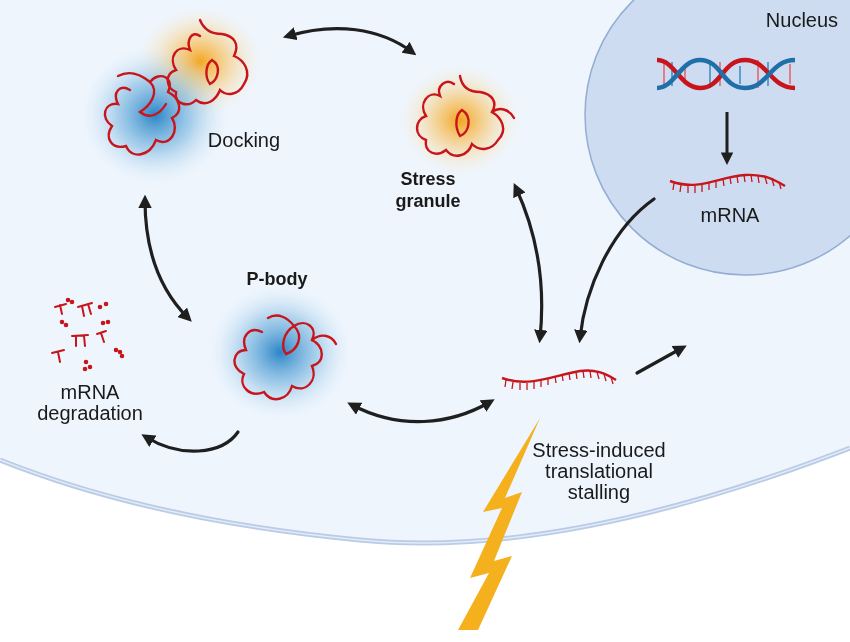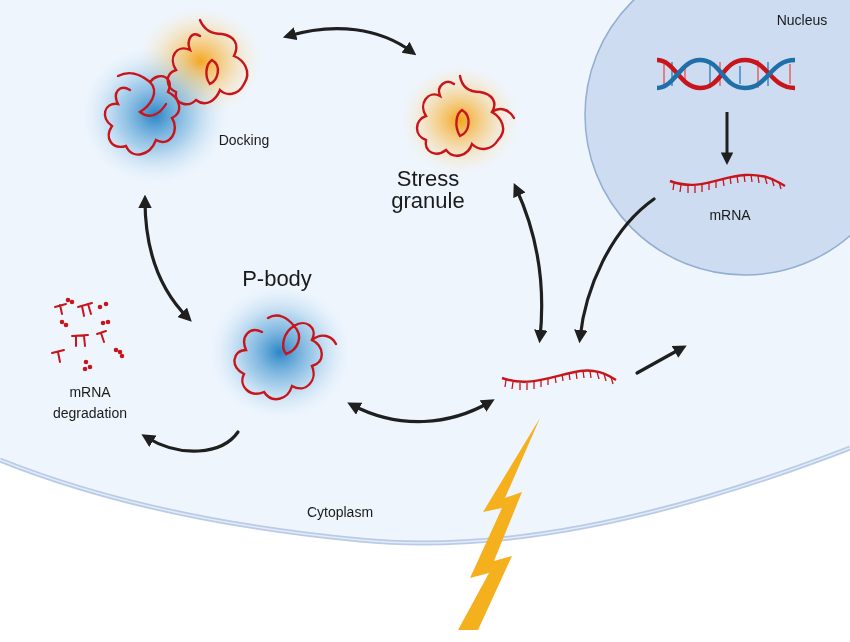--- a/index.html
+++ b/index.html
@@ -1,19 +1,19 @@
 <!DOCTYPE html>
 <html><head>
 <meta charset="utf-8">
 <style>
   html, body { margin: 0; padding: 0; background: #ffffff; }
   body { width: 850px; height: 642px; overflow: hidden; position: relative; font-family: "Liberation Sans", sans-serif; }
   #stage { position: absolute; left: 0; top: 0; width: 850px; height: 642px; }
-  .lbl { position: absolute; color: #1a1a1a; font-family: "Liberation Sans", sans-serif; font-size: 14px; line-height: 21px; text-align: center; white-space: pre-line; }
-  .lbl.bold { font-weight: normal; font-size: 22px; line-height: 22px; }
+  .lbl { position: absolute; color: #1a1a1a; font-family: "Liberation Sans", sans-serif; font-size: 20px; line-height: 21px; text-align: center; white-space: pre-line; }
+  .lbl.bold { font-weight: bold; font-size: 18px; line-height: 22px; }
 </style>
 </head>
 <body>
 
 <div id="stage">
 <svg width="850" height="642" viewBox="0 0 850 642" xmlns="http://www.w3.org/2000/svg">
   <defs>
     <radialGradient id="gOrange" cx="50%" cy="50%" r="50%">
       <stop offset="0%" stop-color="#f5a012" stop-opacity="0.95"></stop>
       <stop offset="45%" stop-color="#f8c05a" stop-opacity="0.55"></stop>
@@ -169,14 +169,16 @@
 
 
 <div class="lbl" style="left:762px; top:10px; width:80px;">Nucleus</div>
 <div class="lbl" style="left:204px; top:130px; width:80px;">Docking</div>
 <div class="lbl bold" style="left:388px; top:168px; width:80px;">Stress
 granule</div>
 <div class="lbl bold" style="left:232px; top:268px; width:90px;">P-body</div>
 <div class="lbl" style="left:690px; top:205px; width:80px;">mRNA</div>
 <div class="lbl" style="left:30px; top:382px; width:120px;">mRNA
 degradation</div>
-<div class="lbl" style="left:285px; top:502px; width:110px;">Cytoplasm</div>
+<div class="lbl" style="left:524px; top:440px; width:150px;">Stress-induced
+translational
+stalling</div>
 </div>
 
 </body></html>

